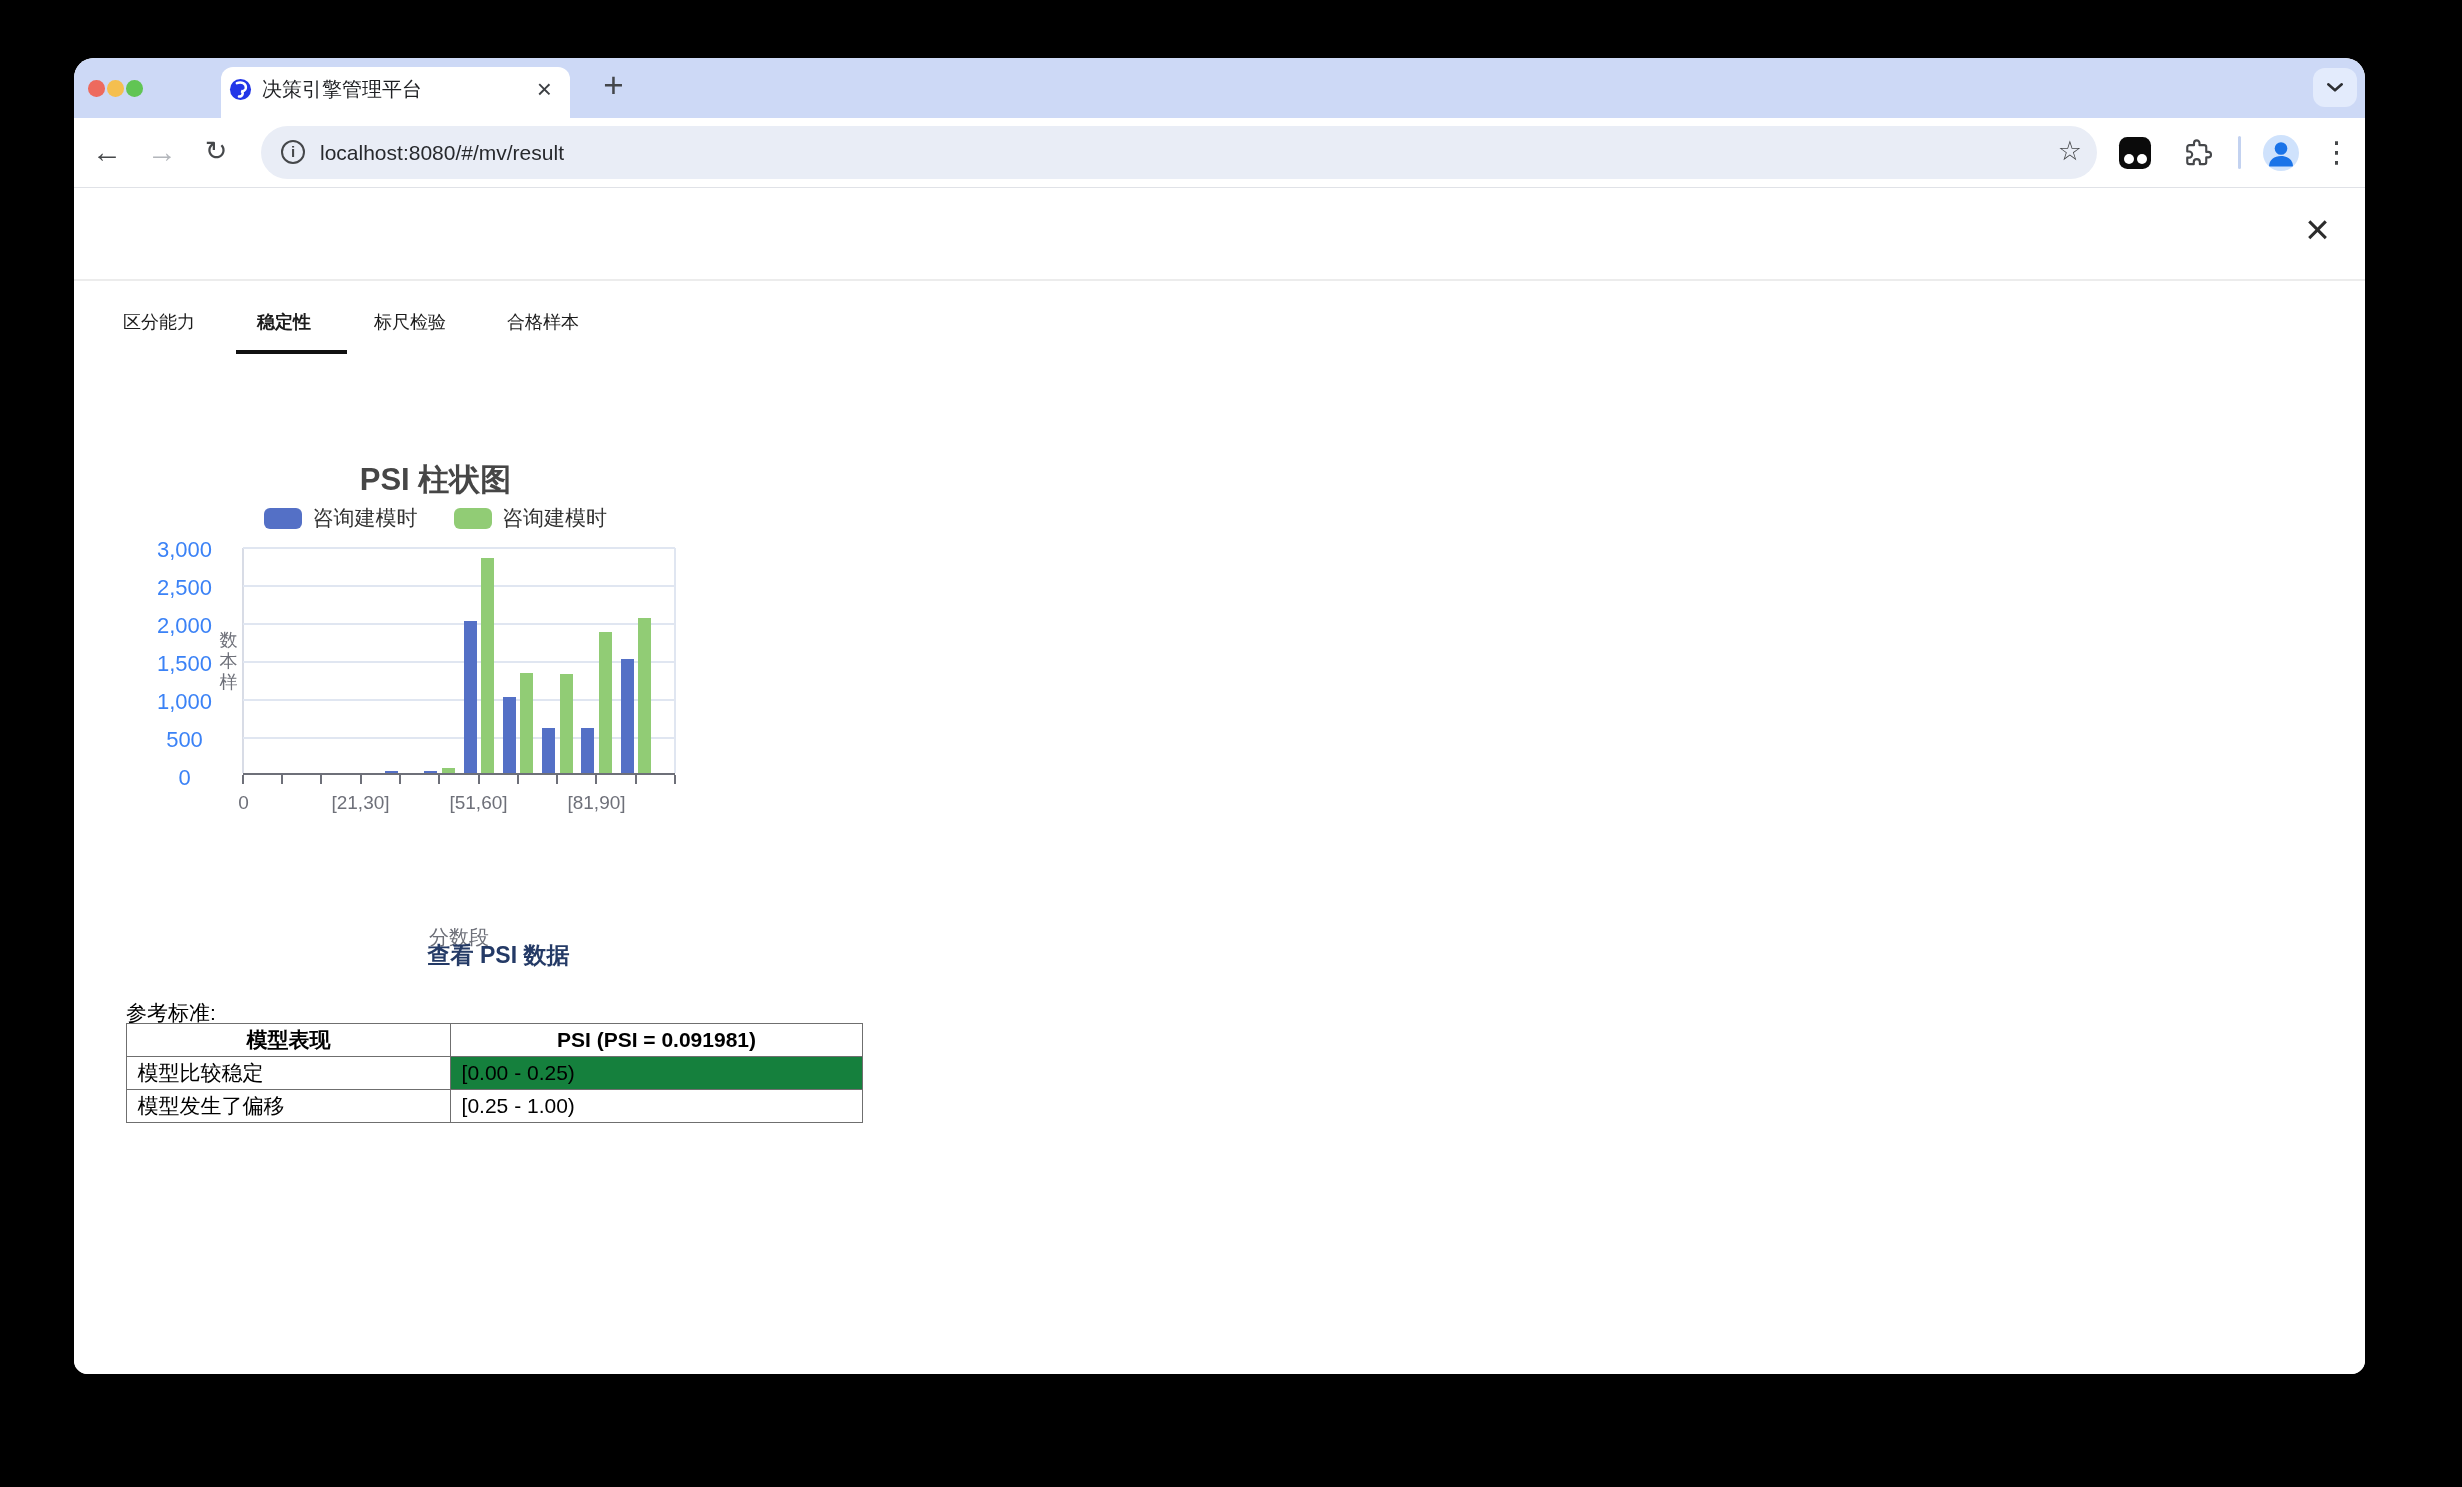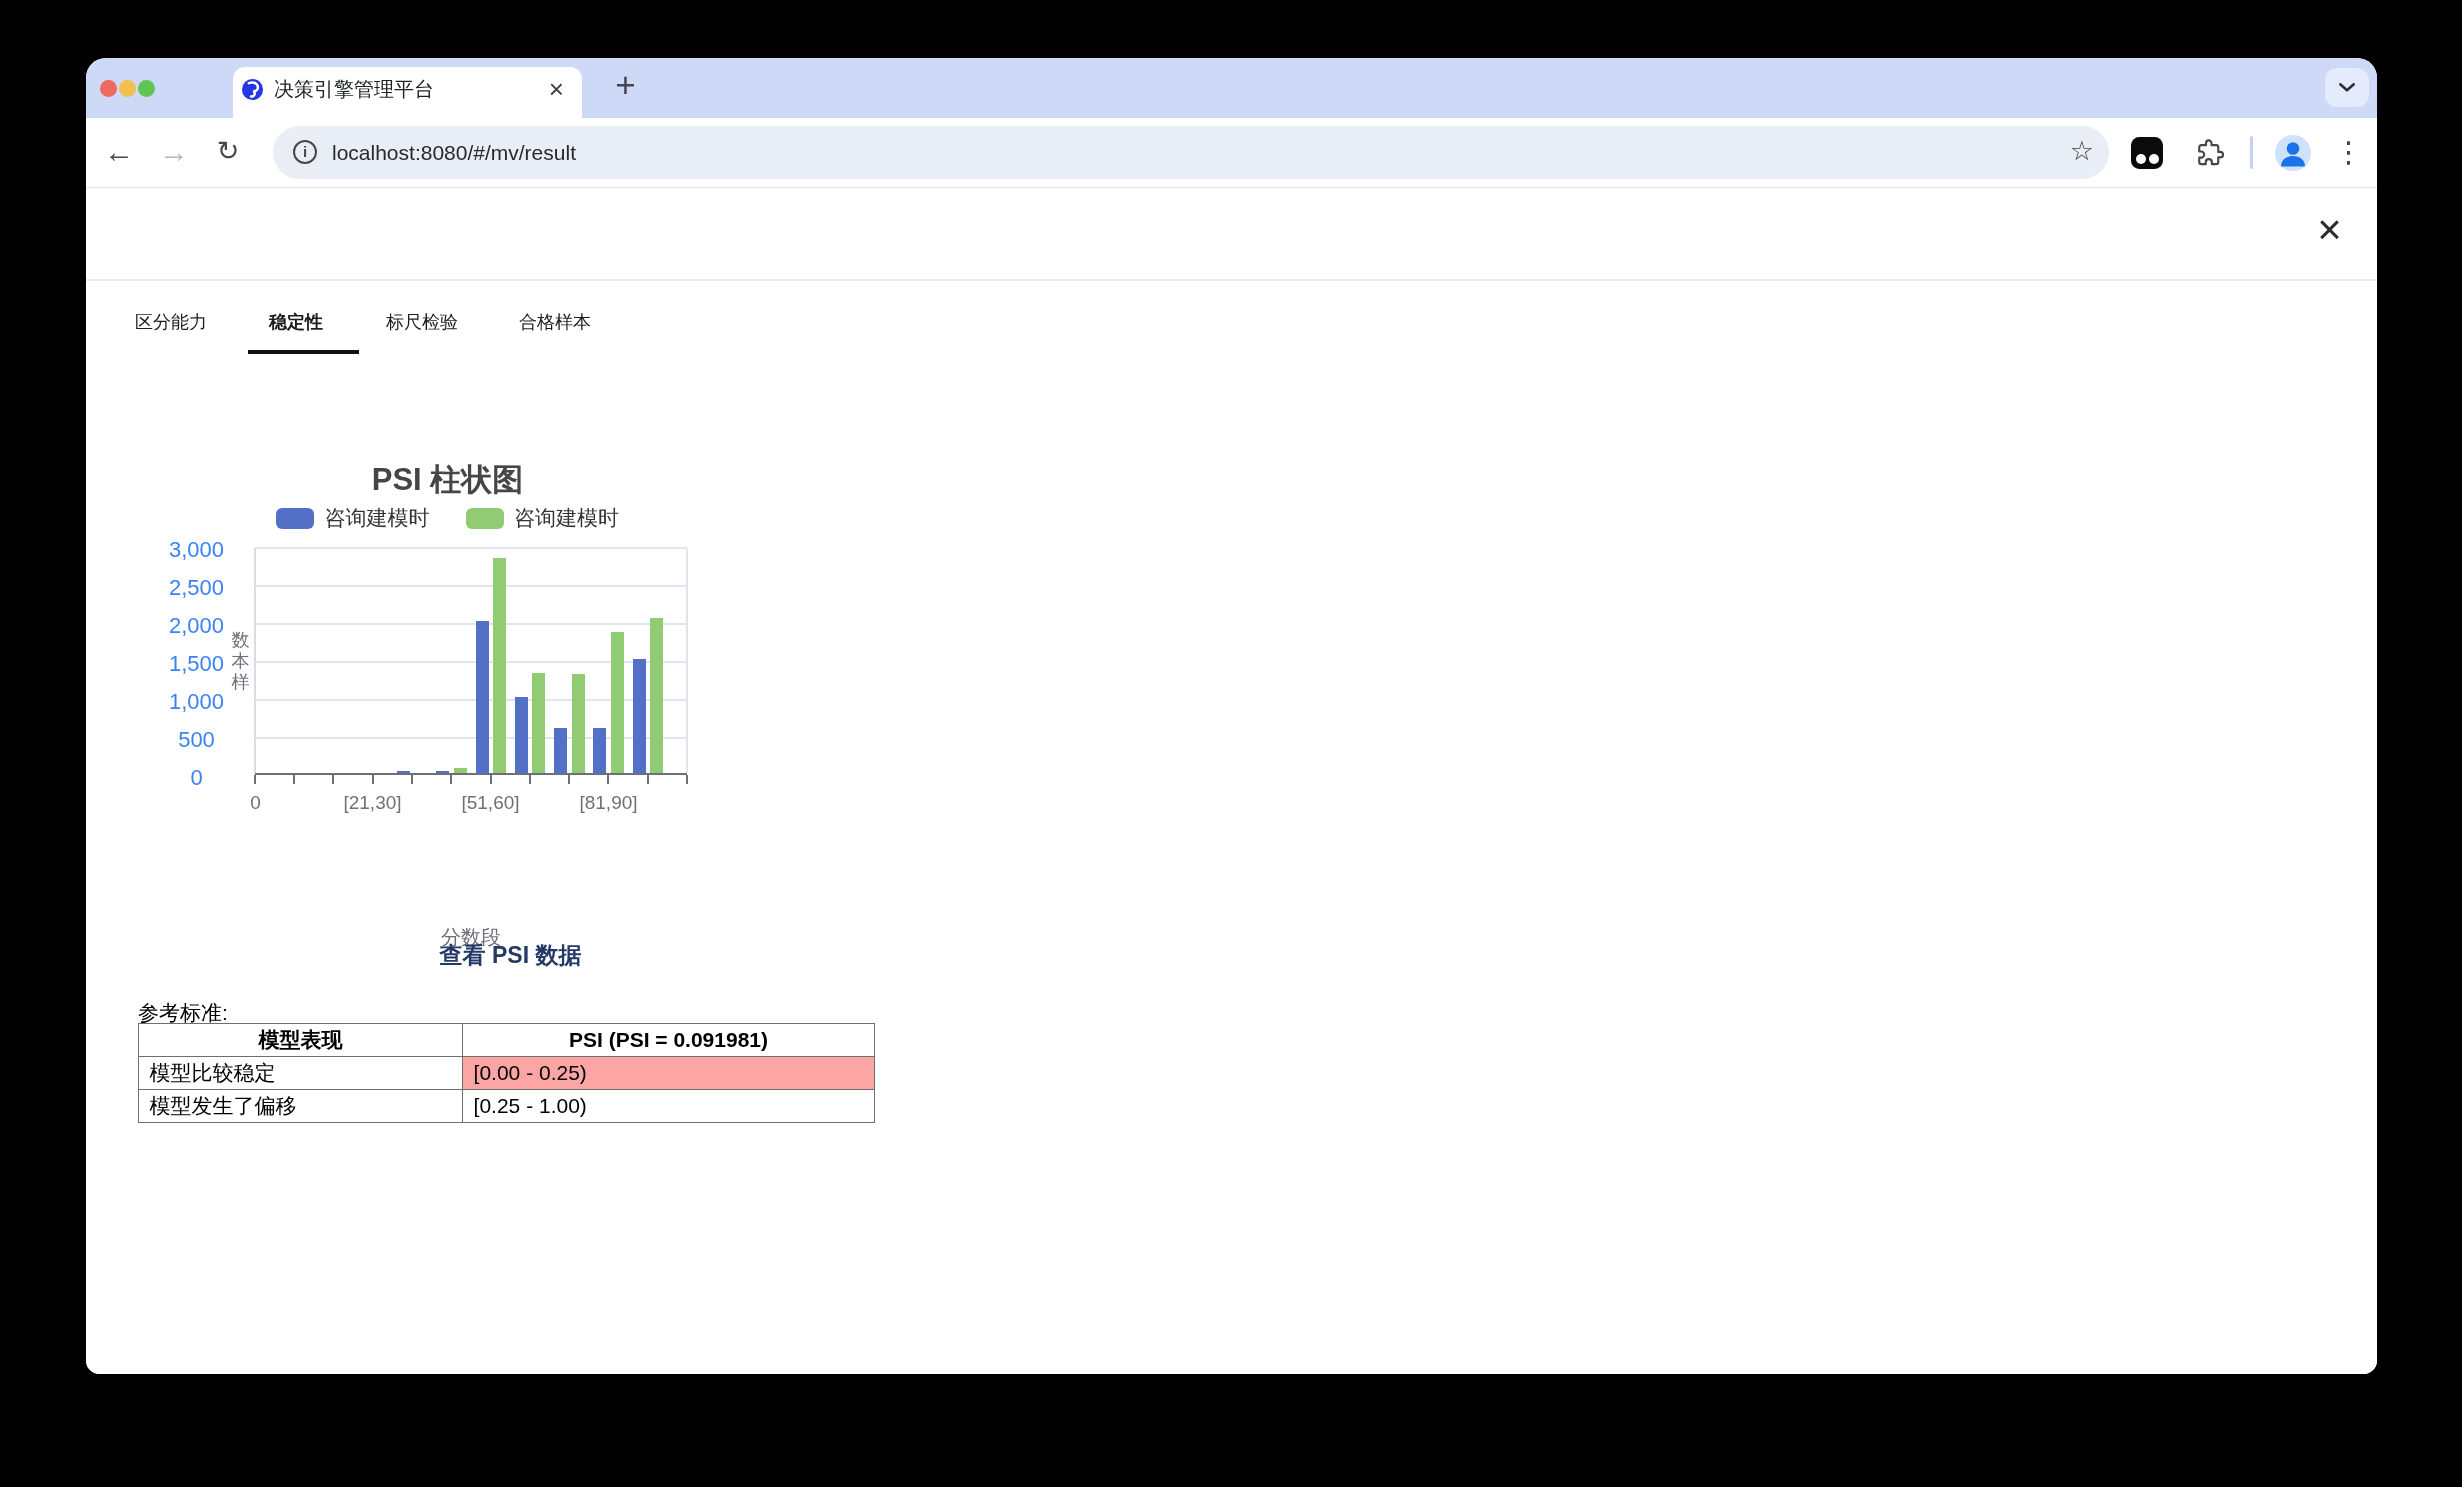--- a/index.html
+++ b/index.html
@@ -1,19 +1,19 @@
 <!DOCTYPE html>
 <html style="font-size:12px"><head>
 <meta charset="utf-8">
 <style>
   * { margin:0; padding:0; box-sizing:border-box; }
   html,body { background:#000; }
   body { font-family:"Liberation Sans","DejaVu Sans",sans-serif; }
   .screen { position:relative; width:2462px; height:1487px; background:#000; overflow:hidden; }
-  .window { position:absolute; left:86px; top:58px; width:2291px; height:1316px;
+  .window { position:absolute; left:74px; top:58px; width:2291px; height:1316px;
             background:#fff; border-radius:20px 20px 13.6px 13.6px; overflow:hidden; }
 
   
   .tabstrip { position:absolute; left:0; top:0; width:100%; height:60px; background:#cdd9f6; }
   .traffic { position:absolute; top:22px; width:16.7px; height:16.7px; border-radius:50%; }
   .tl-red { left:14.4px;  background:#ed6a5e; }
   .tl-yellow { left:33px; background:#f5bf4f; }
   .tl-green { left:52px; background:#61c554; }
   .tab-active { position:absolute; left:147px; top:9px; width:349px; height:51px;
                 background:#fff; border-radius:12px 12px 0 0; }
@@ -249,21 +249,21 @@
             <col class="col-perf">
             <col class="col-psi">
           </colgroup>
         <tbody>
             <tr>
           <th>模型表现</th>
           <th>PSI (PSI = 0.091981)</th>
         </tr>
         <tr>
           <td>模型比较稳定</td>
-          <td id="highlight-cell" style="background: #fca5a5;">[0.00 - 0.25)</td>
+          <td id="highlight-cell" style="background: #15803d;">[0.00 - 0.25)</td>
         </tr>
         <tr>
           <td>模型发生了偏移</td>
           <td>[0.25 - 1.00)</td>
         </tr>
       </tbody>
         </table>
     </div>
   </div>
 </div>

